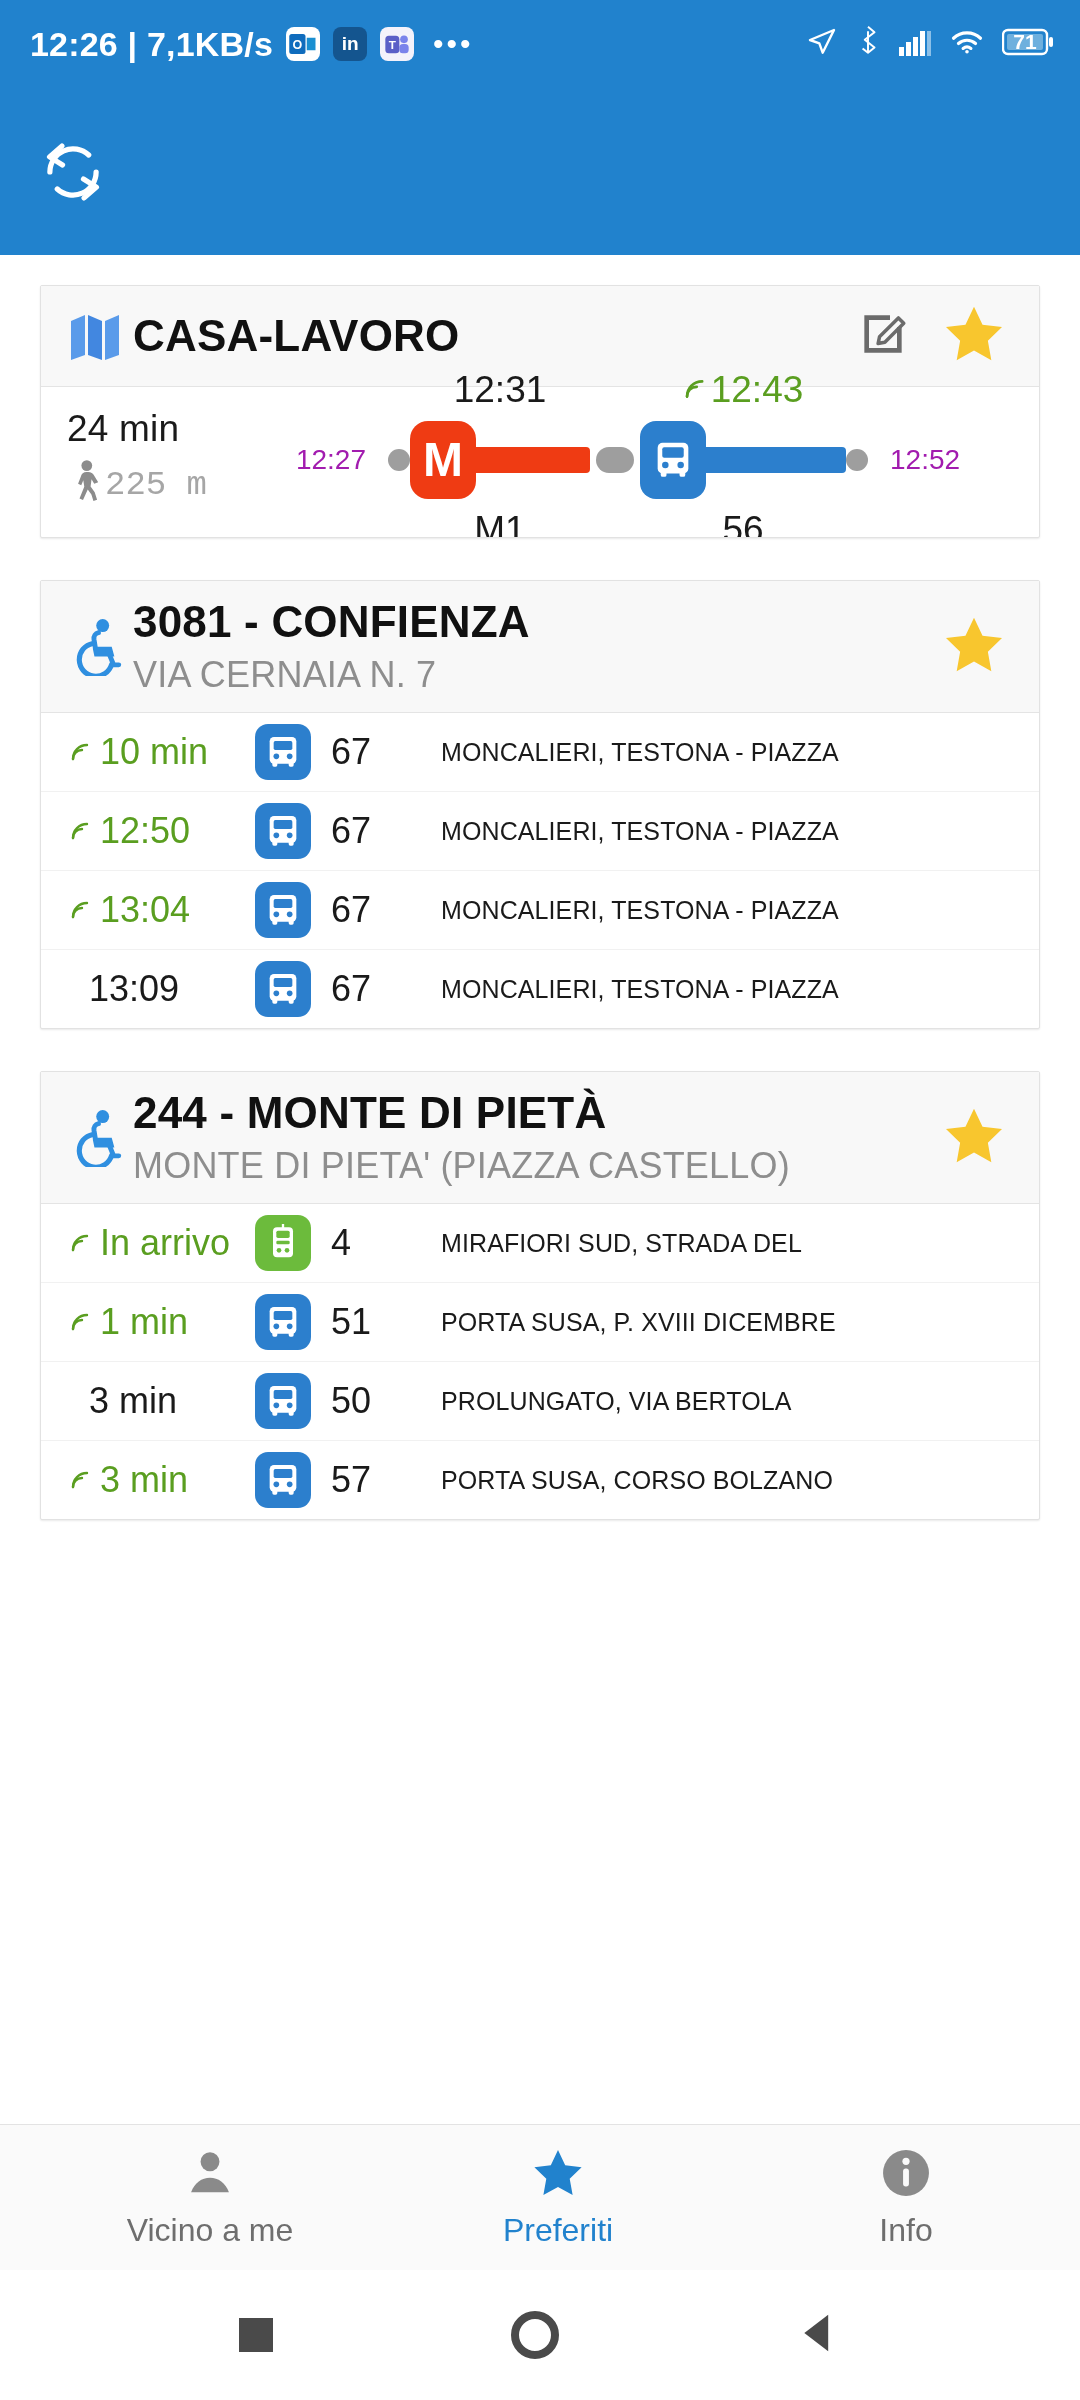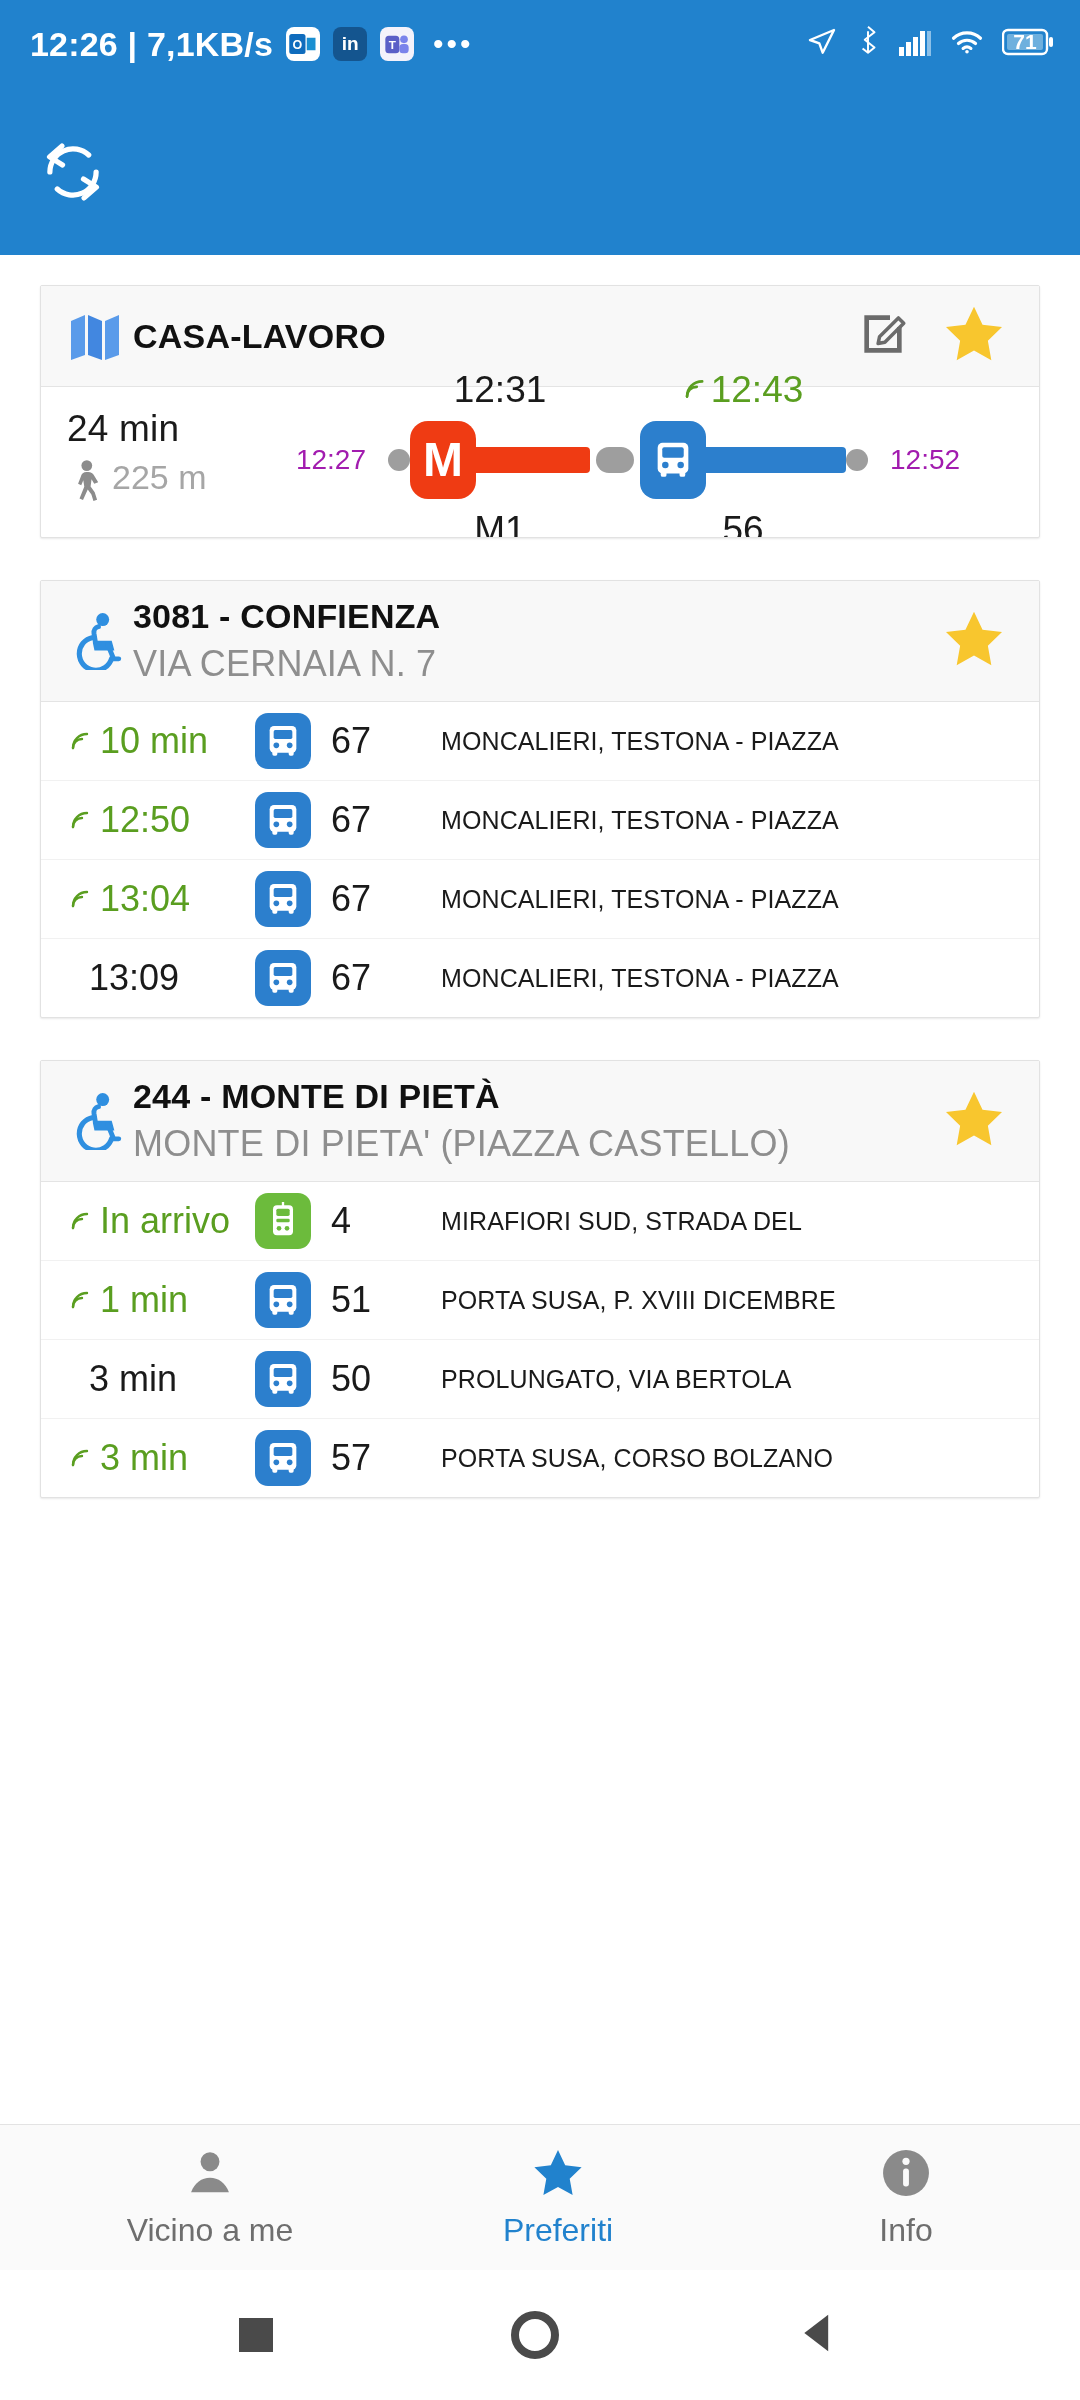--- a/index.html
+++ b/index.html
@@ -75,38 +75,38 @@
   .card-head {
     background:#f8f8f8;
     border-bottom:1px solid #e4e4e4;
     display:flex; align-items:center;
     padding:16px 22px 16px 24px;
     min-height:92px;
   }
   .head-icon { flex:0 0 auto; width:62px; display:flex; align-items:center; justify-content:center; }
   .head-texts { flex:1 1 auto; min-width:0; padding-left:6px; }
   .head-title {
-    font-size:34px; font-weight:700; color:#111111;
+    font-size:44px; font-weight:700; color:#111111;
     letter-spacing:0.2px; white-space:nowrap;
   }
   .head-sub {
     font-size:36px; color:#8e8e8e; margin-top:7px;
     white-space:nowrap; letter-spacing:0.2px;
   }
   .head-actions { flex:0 0 auto; display:flex; align-items:center; gap:30px; padding-right:10px; }
 
   
   .journey {
     display:flex; align-items:center;
     padding:20px 26px 24px 26px;
     min-height:150px;
   }
   .j-duration { flex:0 0 auto; width:176px; }
   .j-mins { font-size:37px; color:#1a1a1a; letter-spacing:0.2px; }
-  .j-walk { display:flex; align-items:flex-start; gap:7px; margin-top:8px; }
+  .j-walk { display:flex; align-items:center; margin-top:8px;font-family:Liberation Mono, monospace; }
   .j-dist { font-size:34px; color:#a6a6a6; }
   .j-strip {
     flex:1 1 auto; display:flex; align-items:center;
     justify-content:center; gap:0;
   }
   .j-time { font-size:28px; color:#a21caf; white-space:nowrap; }
   .j-time.start { margin-right:22px; }
   .j-time.end { margin-left:22px; }
   .j-dot { width:22px; height:22px; border-radius:50%; background:#9e9e9e; flex:0 0 auto; }
   .j-dot.mid { width:38px; height:26px; border-radius:13px; margin:0 6px; }

